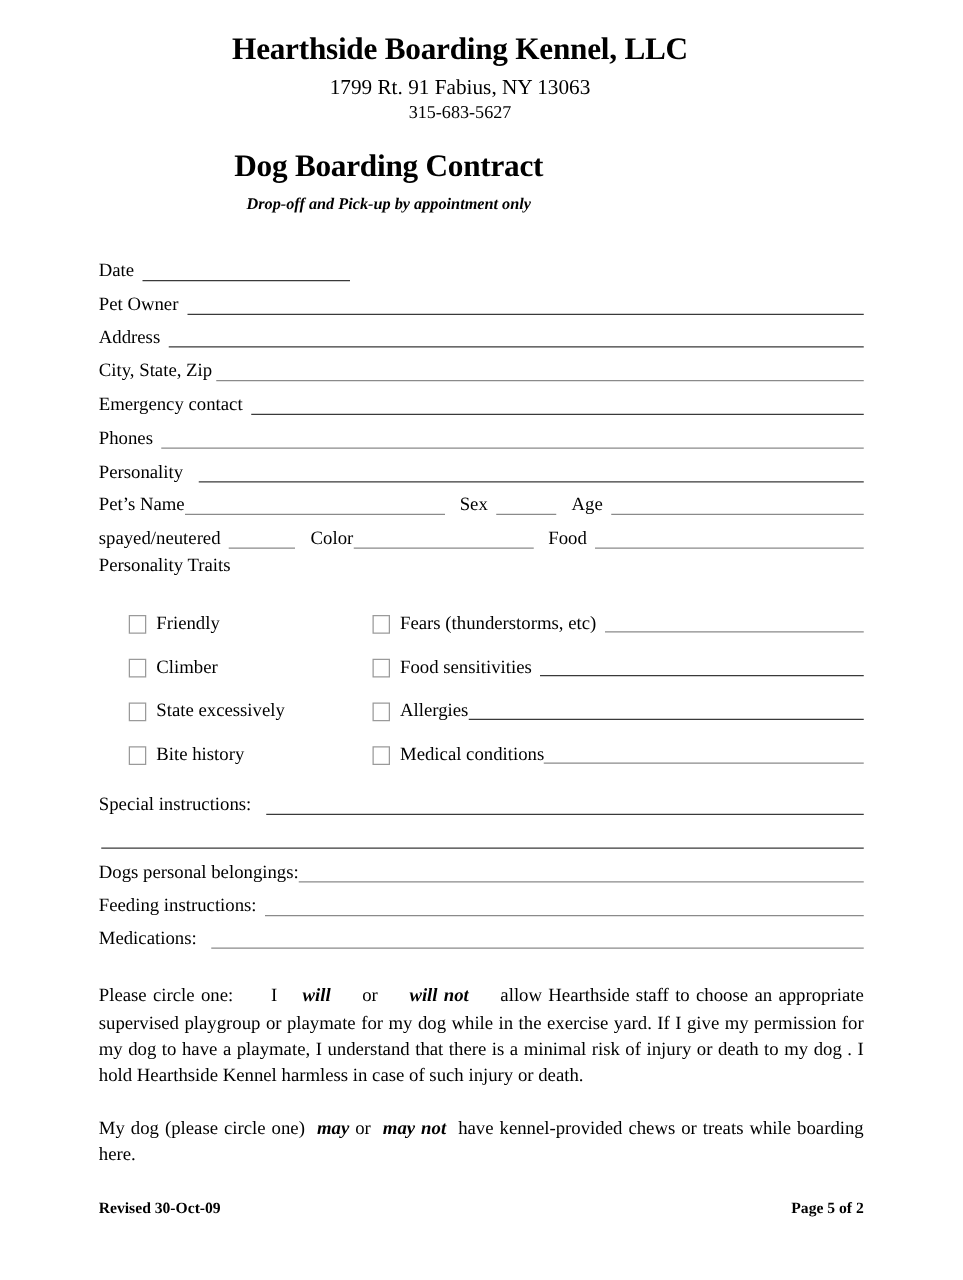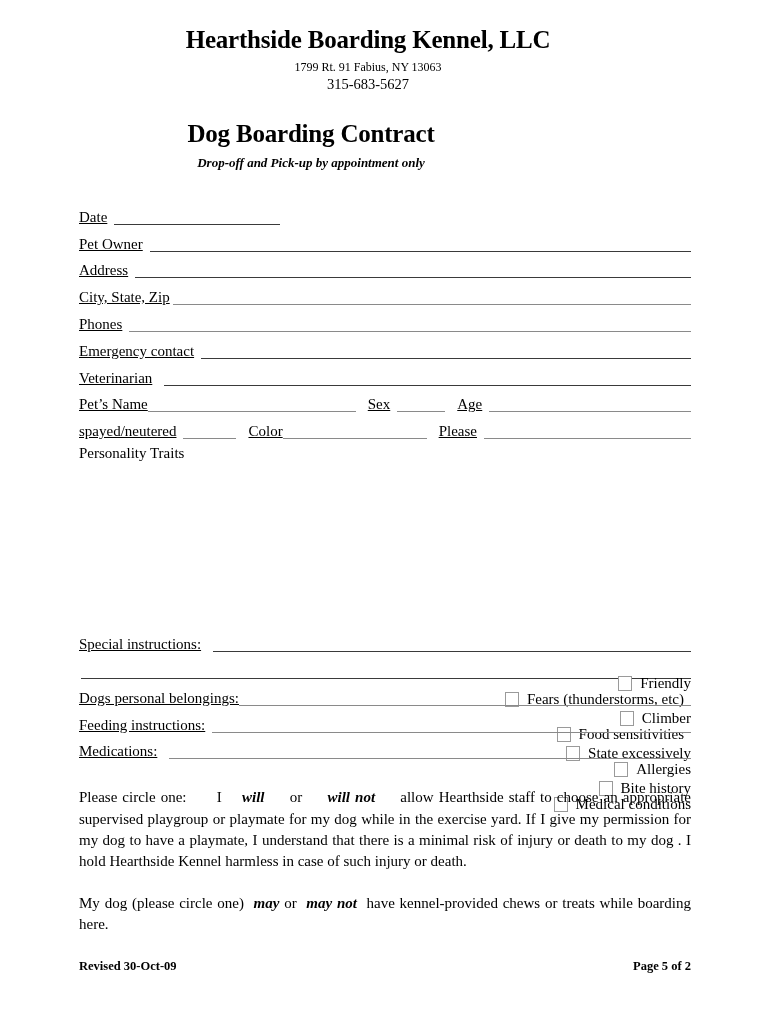--- a/index.html
+++ b/index.html
@@ -30,21 +30,21 @@
     width: 736px;
     text-align: center;
   }
   .company-name {
     font-size: 25px;
     font-weight: bold;
     letter-spacing: -0.2px;
     line-height: 1.1;
   }
   .company-addr {
-    font-size: 12px;
+    font-size: 17px;
     line-height: 1.35;
     margin-top: 5px;
   }
   .company-phone {
     font-size: 14.5px;
     line-height: 1.35;
   }
 
   
   .doc-title-block {
@@ -79,21 +79,20 @@
     position: relative;
     height: 26.8px;
     white-space: nowrap;
     display: flex;
     align-items: flex-end;
   }
   .field-label {
     flex: 0 0 auto;
     line-height: 1;
     padding-bottom: 2px;
-    text-decoration: underline;
   }
   .rule {
     flex: 0 0 auto;
     border-bottom: 1.2px solid #3a3a3a;
     height: 0;
     margin-bottom: 2px;
   }
   .rule.light { border-bottom-color: #8a8a8a; }
   .rule.grow  { flex: 1 1 auto; }
   .gap-sm { width: 7px; flex: 0 0 auto; }
@@ -108,21 +107,20 @@
     padding-top: 4px;
   }
   .traits-grid {
     position: relative;
     margin-top: 3px;
   }
   .trait-row {
     display: flex;
     align-items: flex-end;
     height: 35px;
-    flex-direction: column;
   }
   .trait-left {
     flex: 0 0 219px;
     display: flex;
     align-items: flex-end;
     padding-left: 24px;
     box-sizing: border-box;
   }
   .trait-right {
     flex: 1 1 auto;
@@ -214,33 +212,33 @@
       <span class="rule grow"></span>
     </div>
 
     <div class="field-row">
       <span class="field-label">City, State, Zip</span>
       <span class="gap-xs"></span>
       <span class="rule light grow"></span>
     </div>
 
     <div class="field-row">
+      <span class="field-label">Emergency contact</span>
+      <span class="gap-sm"></span>
+      <span class="rule grow"></span>
+    </div>
+
+    <div class="field-row">
       <span class="field-label">Phones</span>
       <span class="gap-sm"></span>
       <span class="rule light grow"></span>
     </div>
 
     <div class="field-row">
-      <span class="field-label">Emergency contact</span>
-      <span class="gap-sm"></span>
-      <span class="rule grow"></span>
-    </div>
-
-    <div class="field-row">
-      <span class="field-label">Veterinarian</span>
+      <span class="field-label">Personality</span>
       <span class="gap-md"></span>
       <span class="rule grow"></span>
     </div>
 
     <div class="field-row">
       <span class="field-label">Pet’s Name</span>
       <span class="rule light" style="width:208px"></span>
       <span class="gap-md"></span>
       <span class="field-label">Sex</span>
       <span class="gap-sm"></span>
@@ -252,21 +250,21 @@
     </div>
 
     <div class="field-row">
       <span class="field-label">spayed/neutered</span>
       <span class="gap-sm"></span>
       <span class="rule light" style="width:53px"></span>
       <span class="gap-md"></span>
       <span class="field-label">Color</span>
       <span class="rule light" style="width:144px"></span>
       <span class="gap-md"></span>
-      <span class="field-label">Please</span>
+      <span class="field-label">Food</span>
       <span class="gap-sm"></span>
       <span class="rule light grow"></span>
     </div>
 
     <div class="traits-heading">Personality Traits</div>
 
     <div class="traits-grid">
 
       <div class="trait-row">
         <div class="trait-left">

